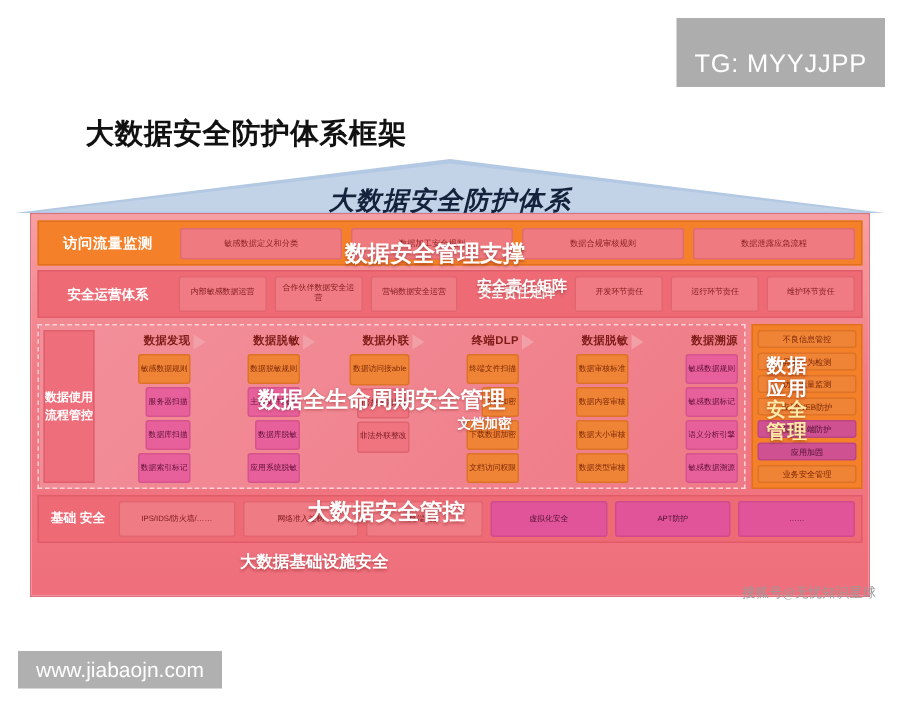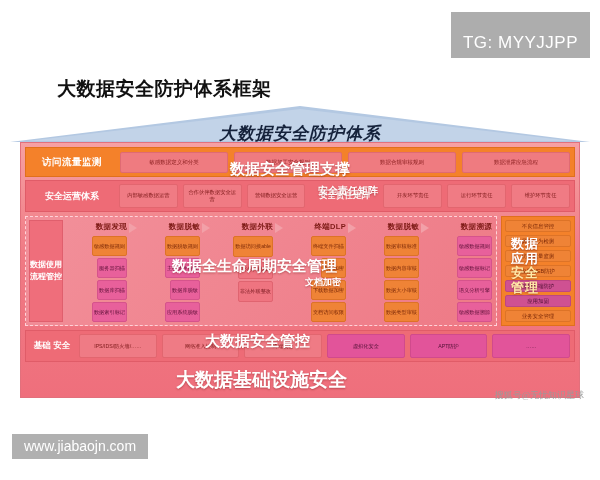--- a/index.html
+++ b/index.html
@@ -328,21 +328,21 @@
     text-shadow: 0 1px 2px rgba(120,20,20,0.45);
     white-space: nowrap;
     z-index: 30;
     pointer-events: none;
   }
   .ov-mgmt-support { left: 230px; top: 160px; font-size: 15px; }
   .ov-resp-matrix  { left: 318px; top: 184px; font-size: 10px; }
   .ov-lifecycle    { left: 172px; top: 257px; font-size: 15px; }
   .ov-doc-encrypt  { left: 305px; top: 276px; font-size: 9px; }
   .ov-bigdata-ctrl { left: 205px; top: 332px; font-size: 15px; }
-  .ov-infra        { left: 176px; top: 367px; font-size: 19px; }
+  .ov-infra        { left: 160px; top: 367px; font-size: 11px; }
 
   
   .ov-right {
     position: absolute;
     left: 497px; top: 237px;
     width: 56px;
     z-index: 30;
     text-align: center;
     pointer-events: none;
   }

